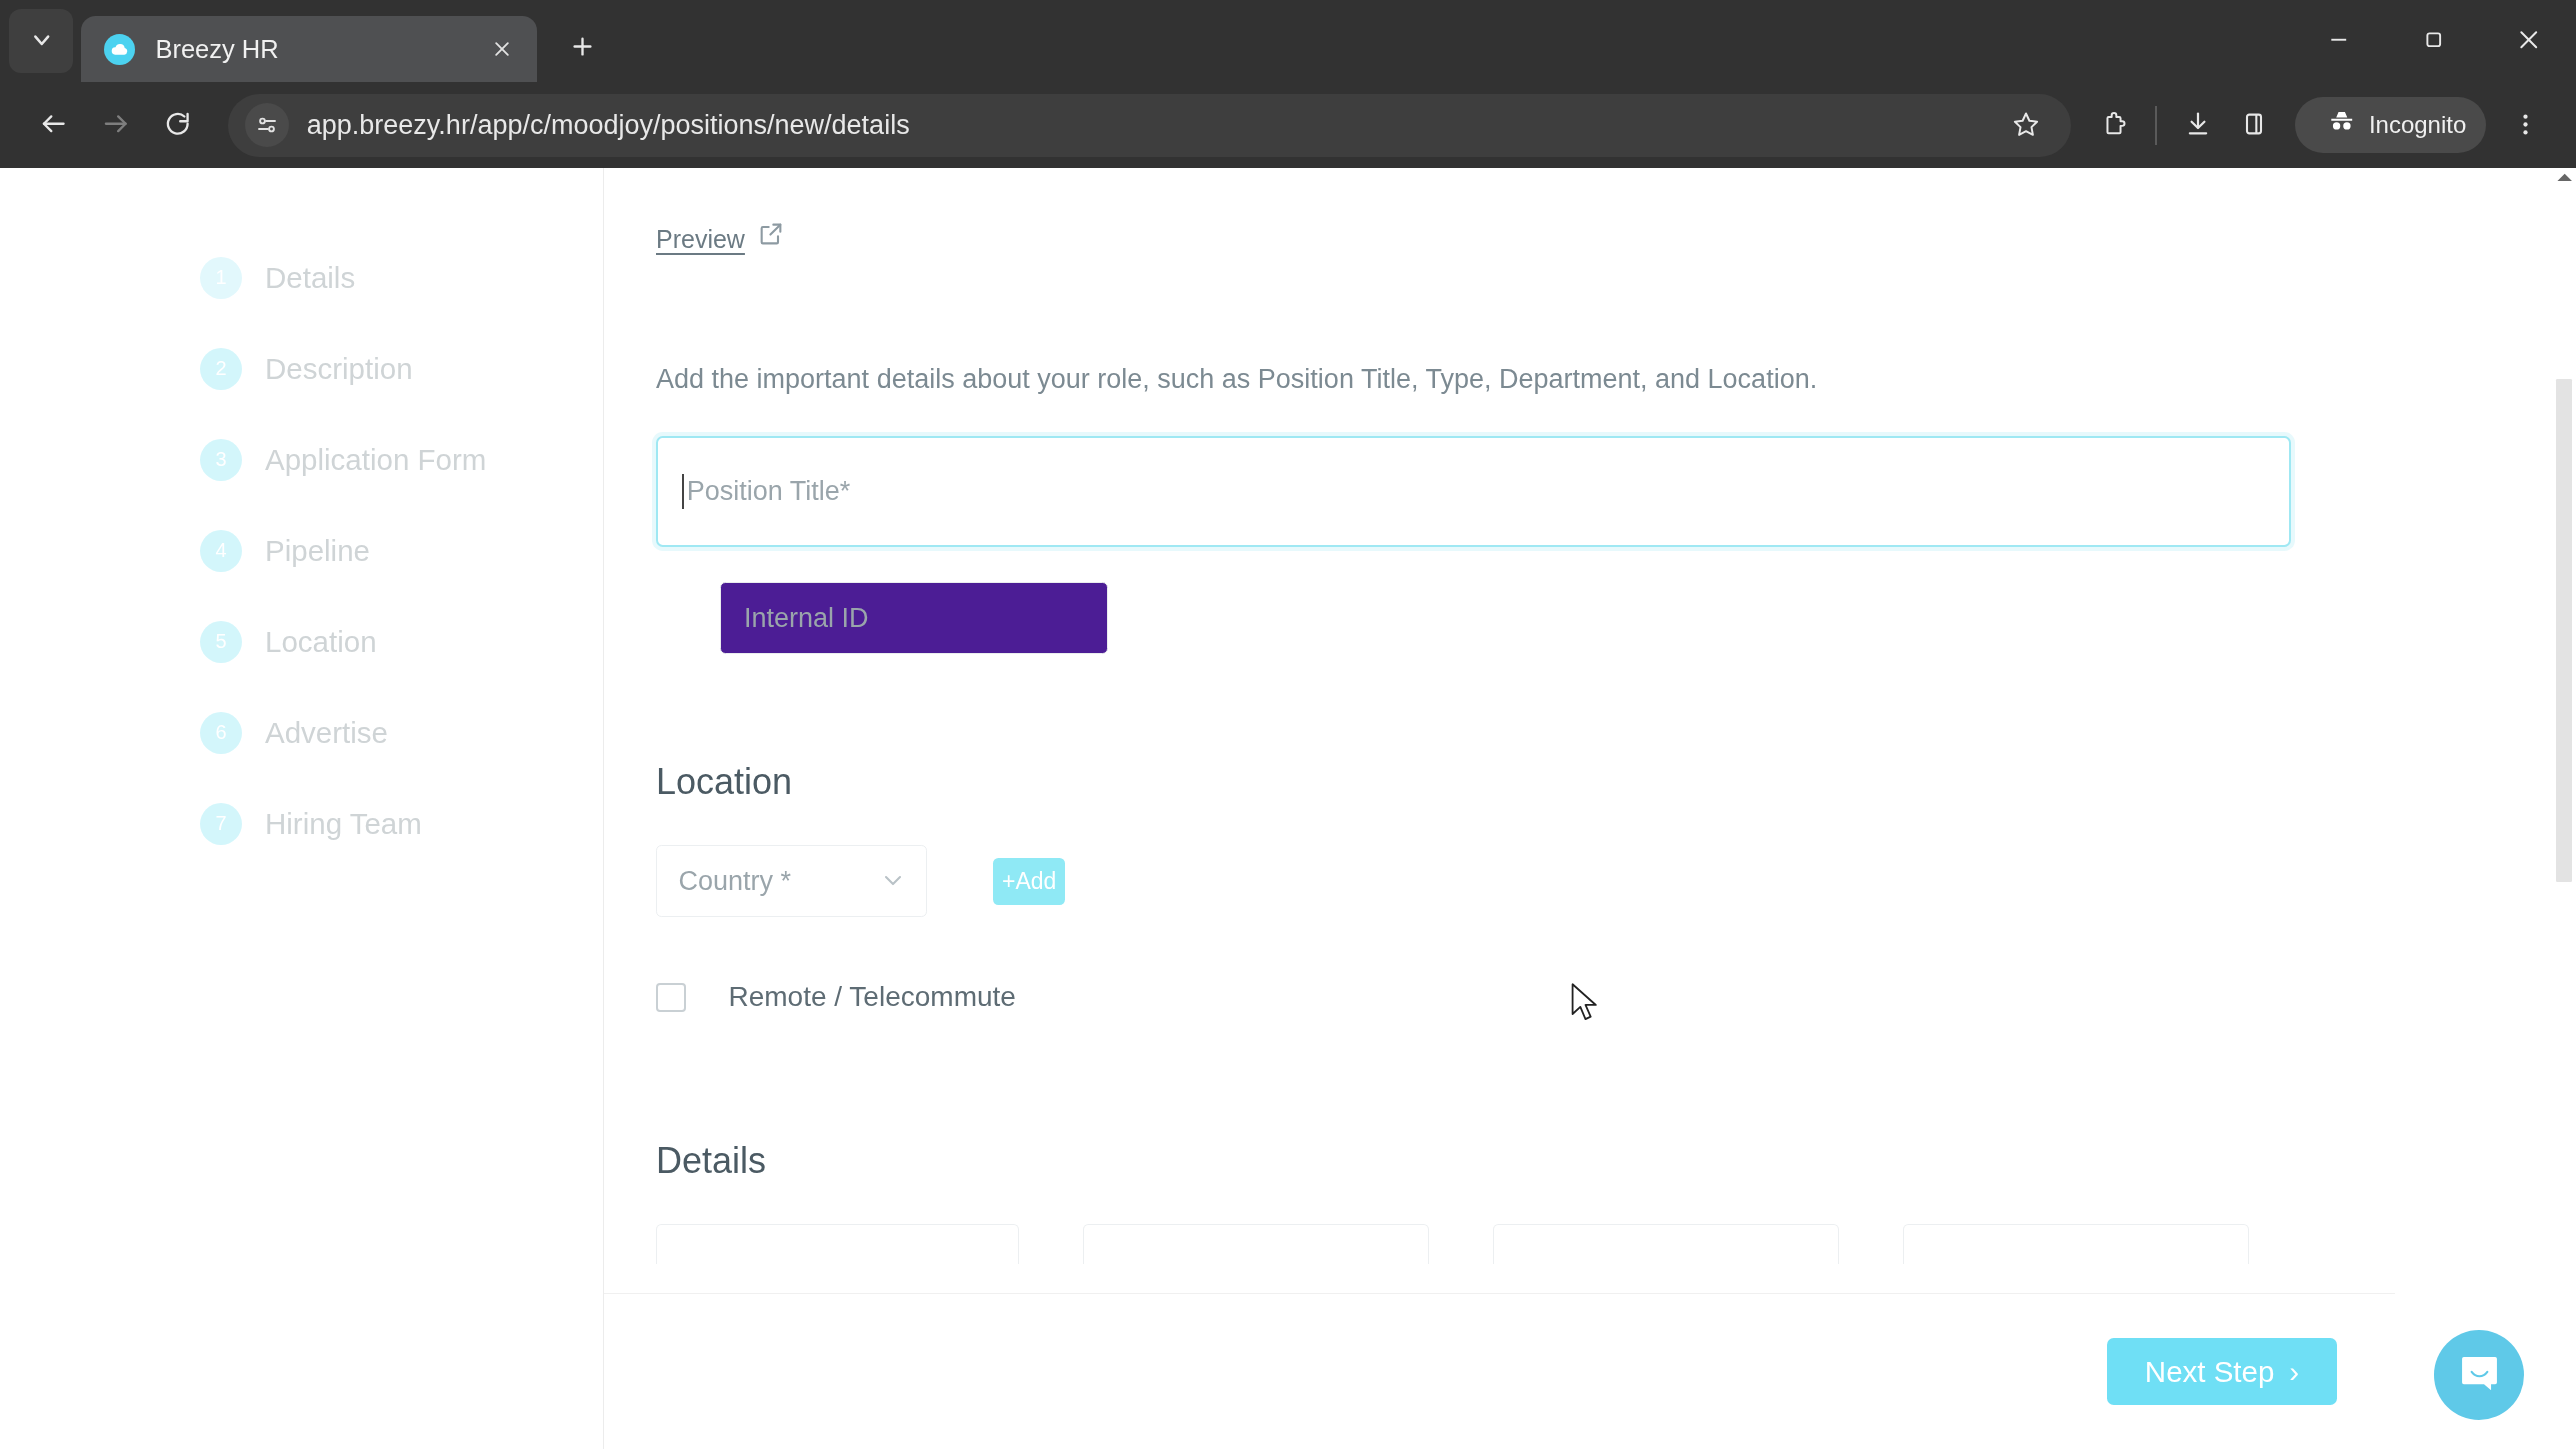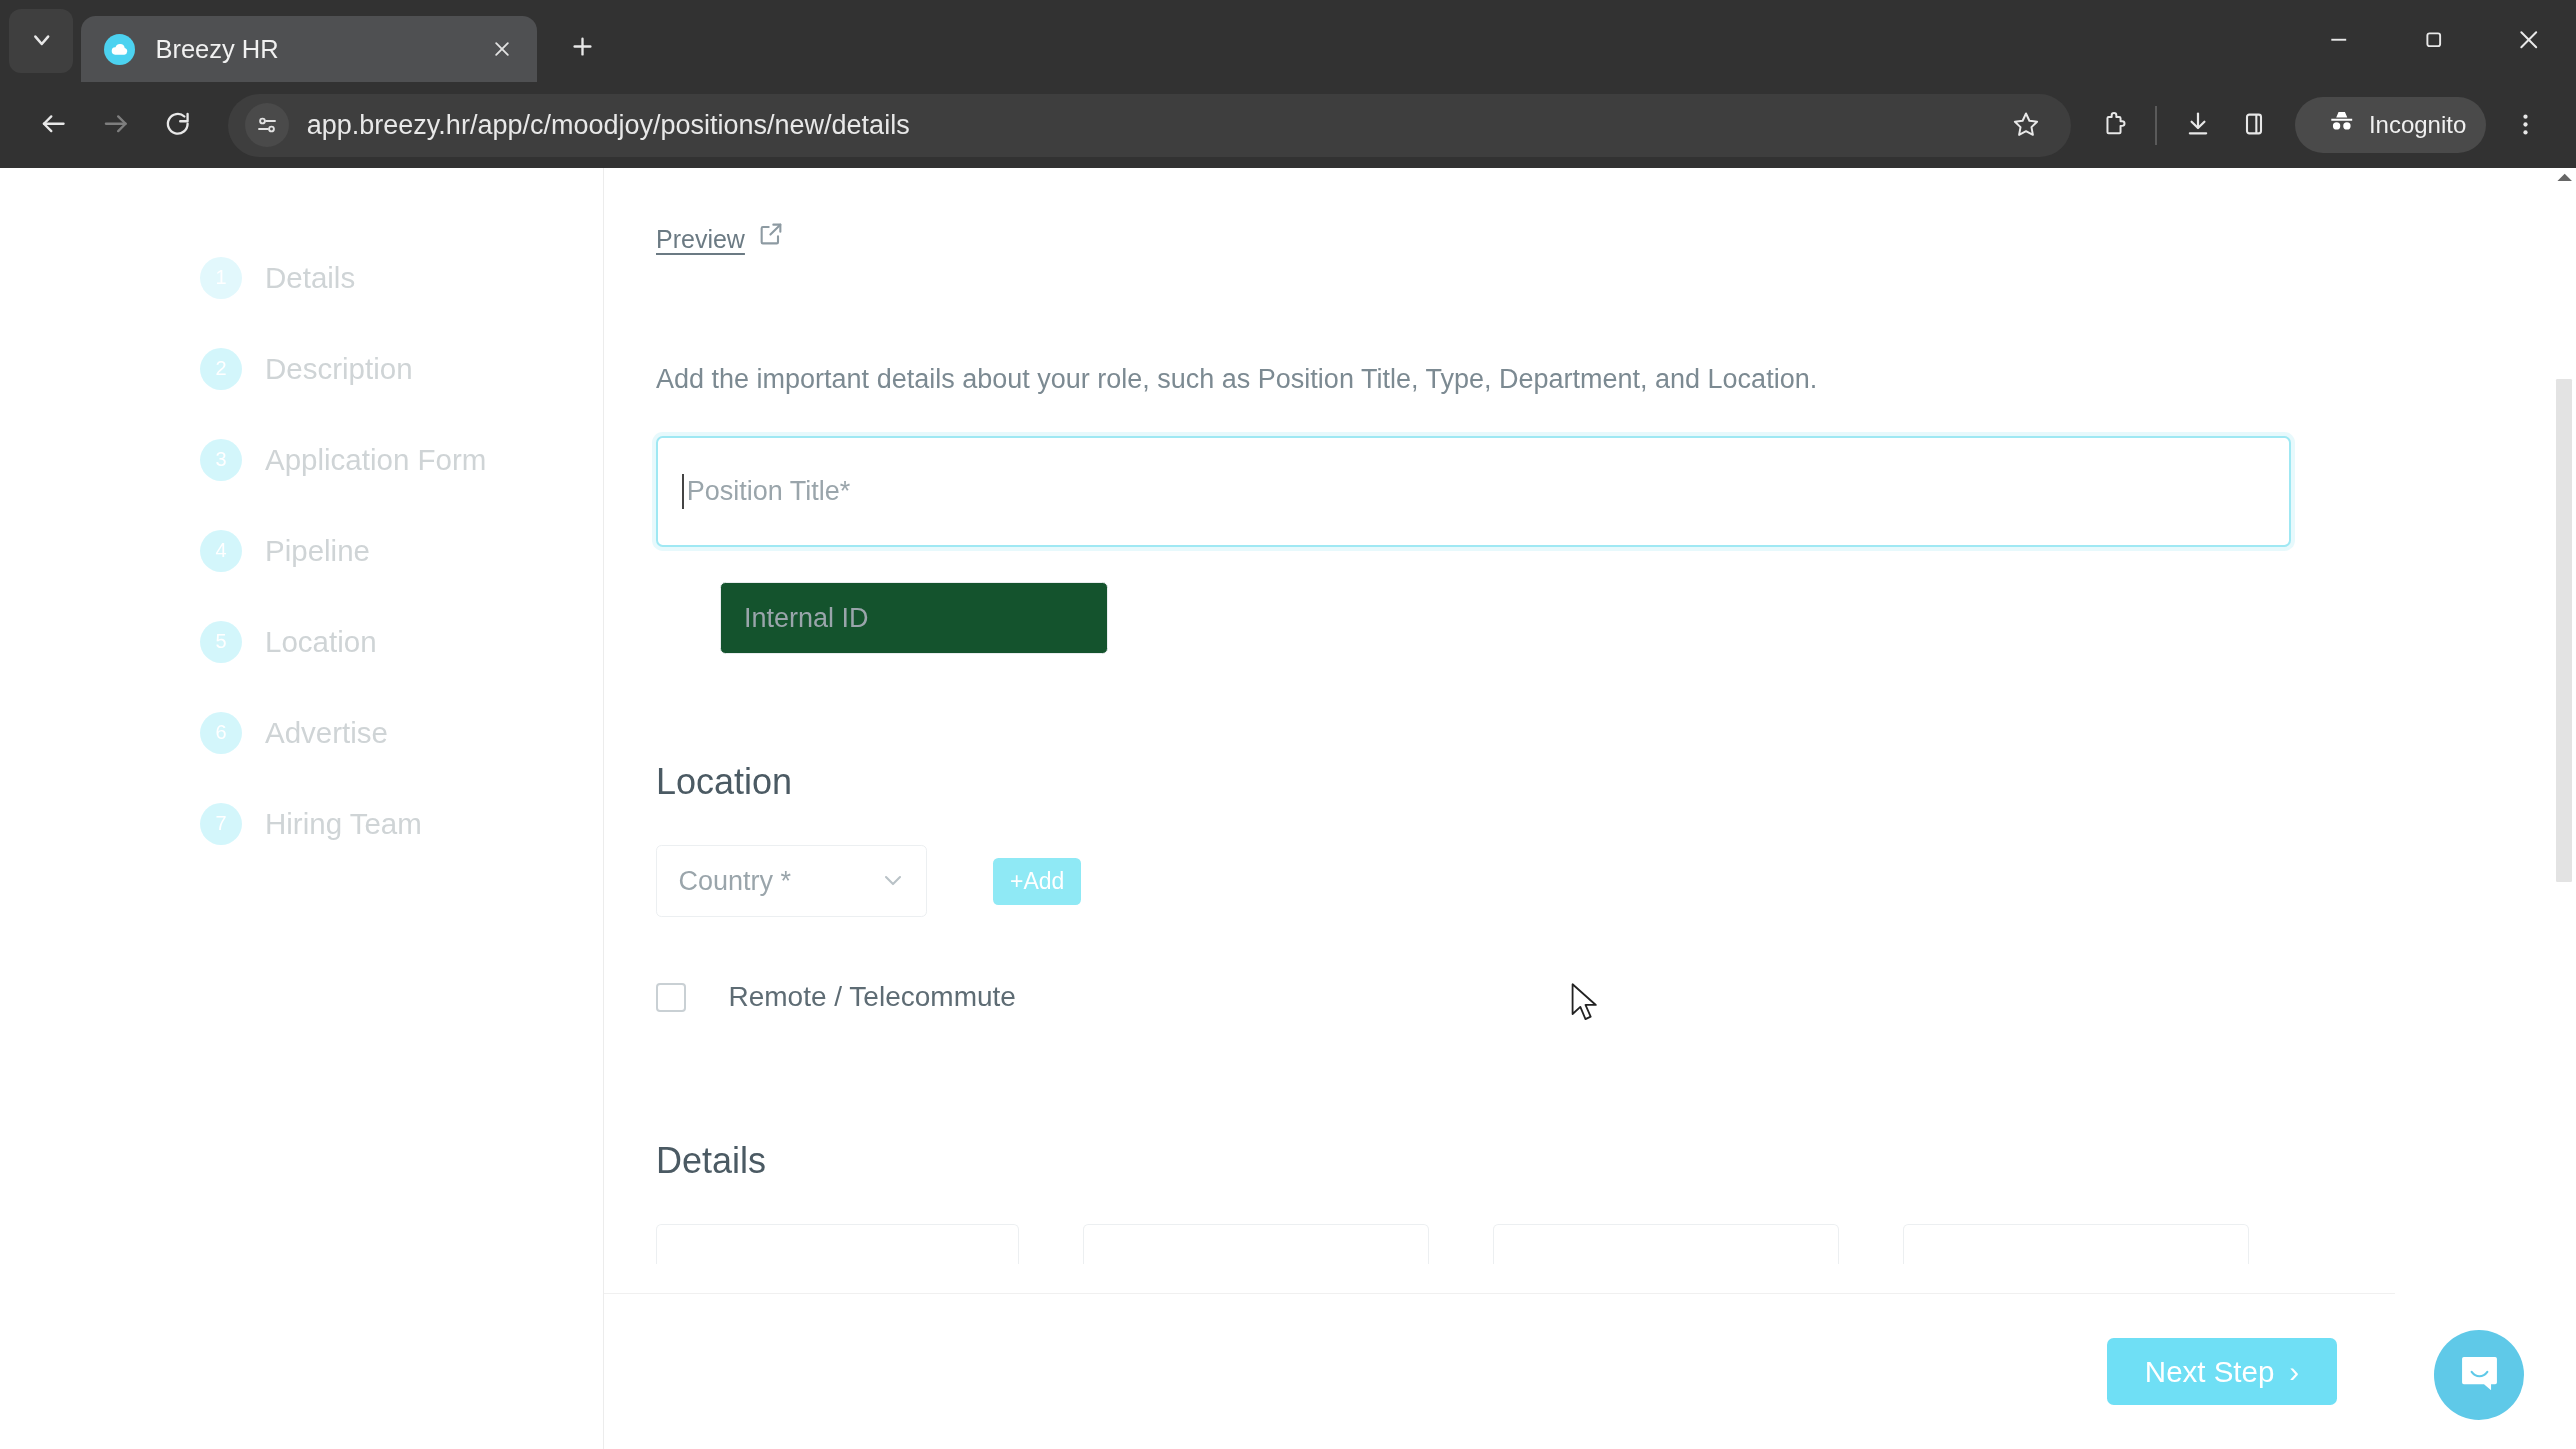--- a/index.html
+++ b/index.html
@@ -246,21 +246,21 @@
     background: #fff;
     display: flex; align-items: center;
     padding: 0 23px;
     cursor: text;
   }
   .field-intid {
     width: 388px; height: 72px;
     margin-left: 64px;
     border: 1.3px solid #e9ecee;
     border-radius: 5.4px;
-    background: #14532d;
+    background: #4c1d95;
     display: flex; align-items: center;
     padding: 0 23px;
     cursor: text;
   }
 
   .section-h {
     margin-top: 107px;
     font-size: 36px; font-weight: 400; color: #4b5a63;
   }
 
@@ -278,21 +278,21 @@
     cursor: pointer;
   }
   .country-select svg { width: 28px; height: 28px; }
   .add-btn {
     margin-left: 66px;
     background: #8fe9f5;
     color: #ffffff;
     border: none;
     border-radius: 5.4px;
     height: 47px;
-    padding: 0 17px;
+    padding: 0 9px;
     font-size: 23px;
     font-family: inherit;
     cursor: pointer;
   }
 
   .check-row {
     margin-top: 64px;
     display: flex; align-items: center;
     cursor: pointer;
     width: max-content;

